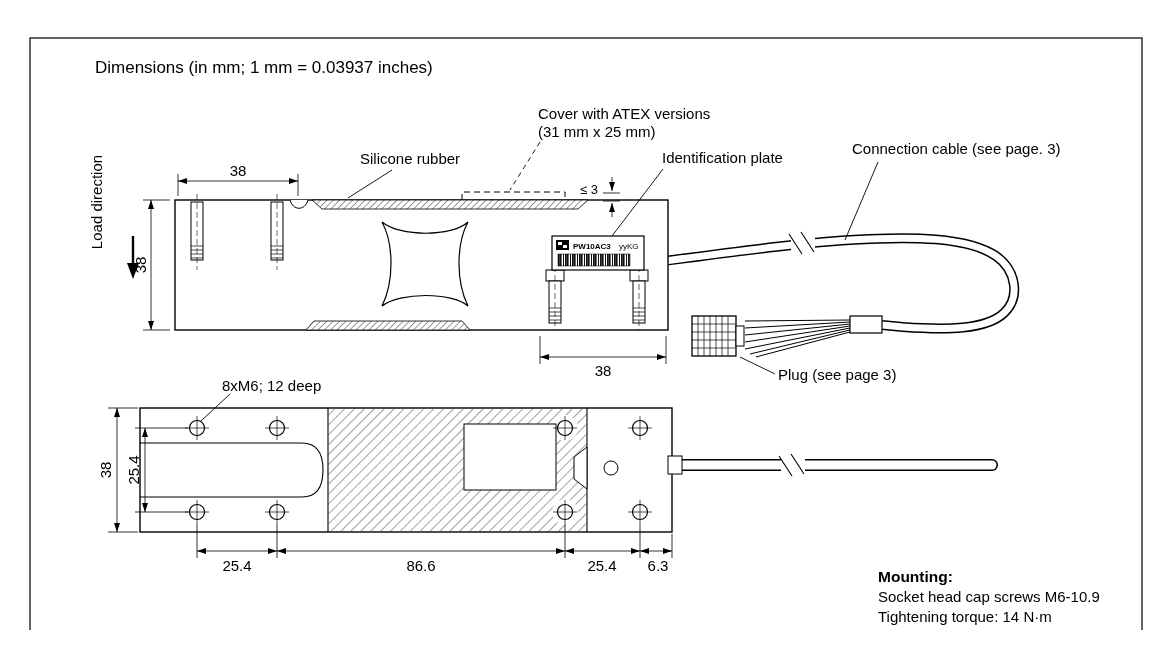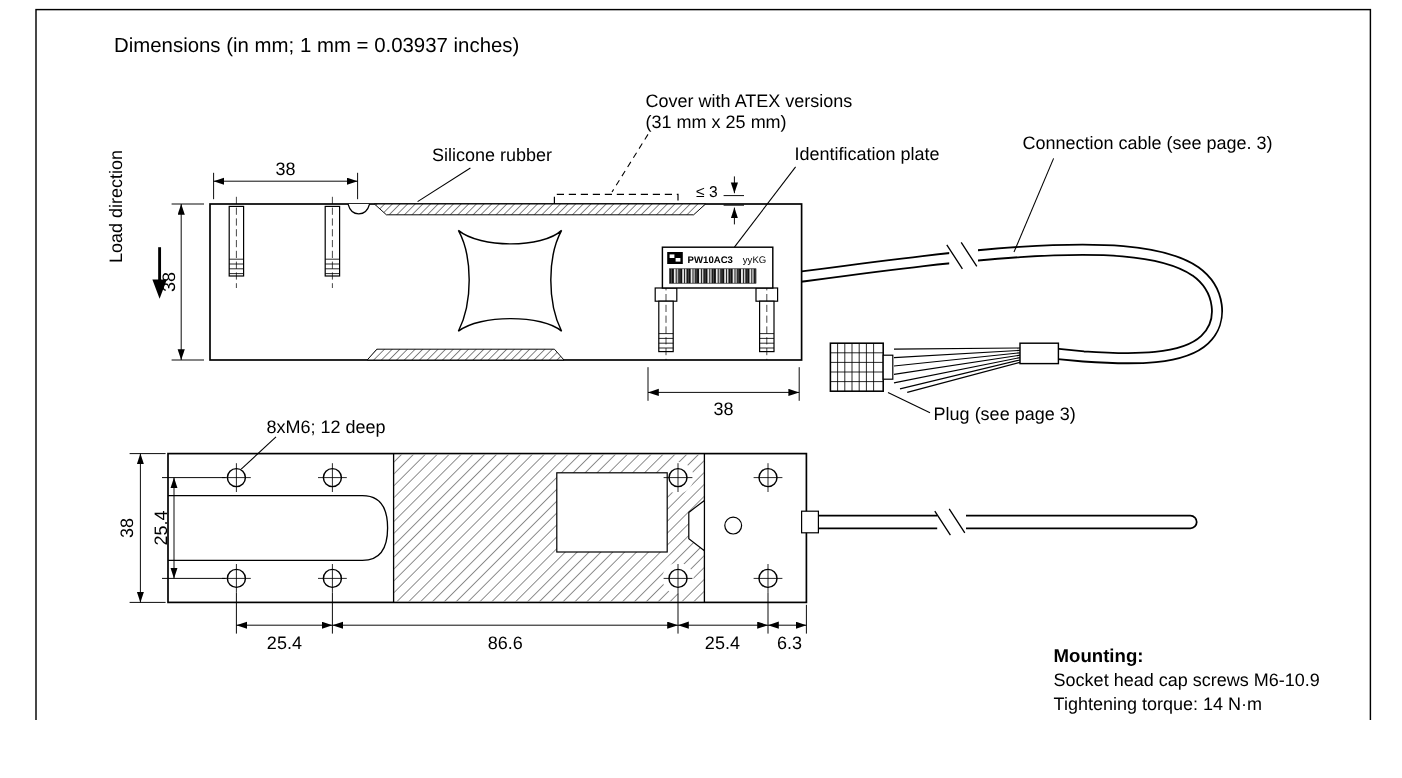--- a/index.html
+++ b/index.html
@@ -1,17 +1,17 @@
 <!DOCTYPE html>
 <html><head>
 <meta charset="utf-8">
 <style>
   html,body{margin:0;padding:0;background:#fff;}
   body{font-family:"Liberation Sans", sans-serif;}
-  .page{position:relative;width:1168px;height:600px;background:#fff;overflow:hidden;}
+  .page{position:relative;width:1168px;height:600px;background:#fff;overflow:hidden;margin-top:30px;}
   svg{position:absolute;left:0;top:0;}
   svg text{font-family:"Liberation Sans", sans-serif;fill:#000;font-size:15px;}
   .t-title{font-size:17px;}
   .t-dim{font-size:15px;}
   .t-small{font-size:13px;}
   .t-plate-model{font-size:8px;font-weight:bold;}
   .t-plate-cap{font-size:8px;}
   .t-mount-h{font-size:15.5px;font-weight:bold;}
 </style>
 </head>

